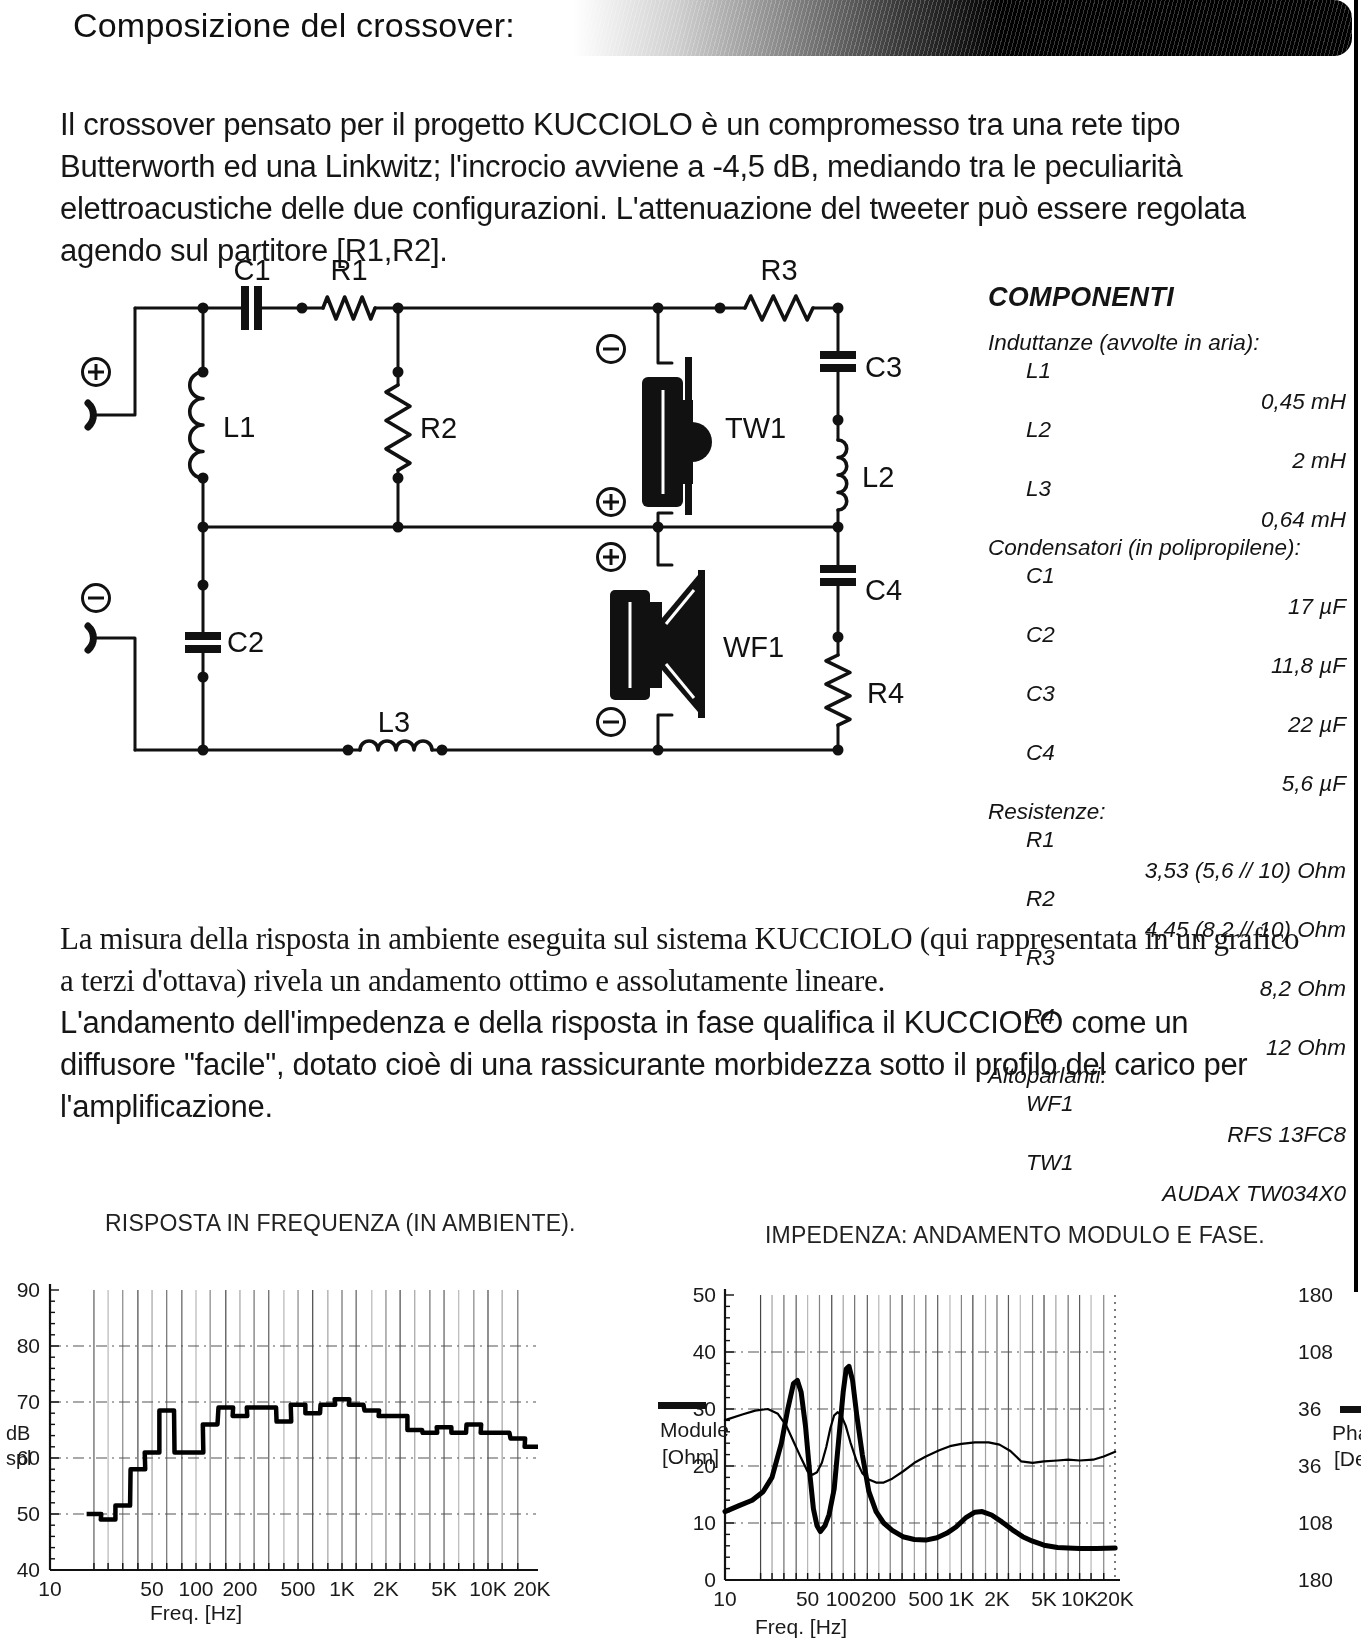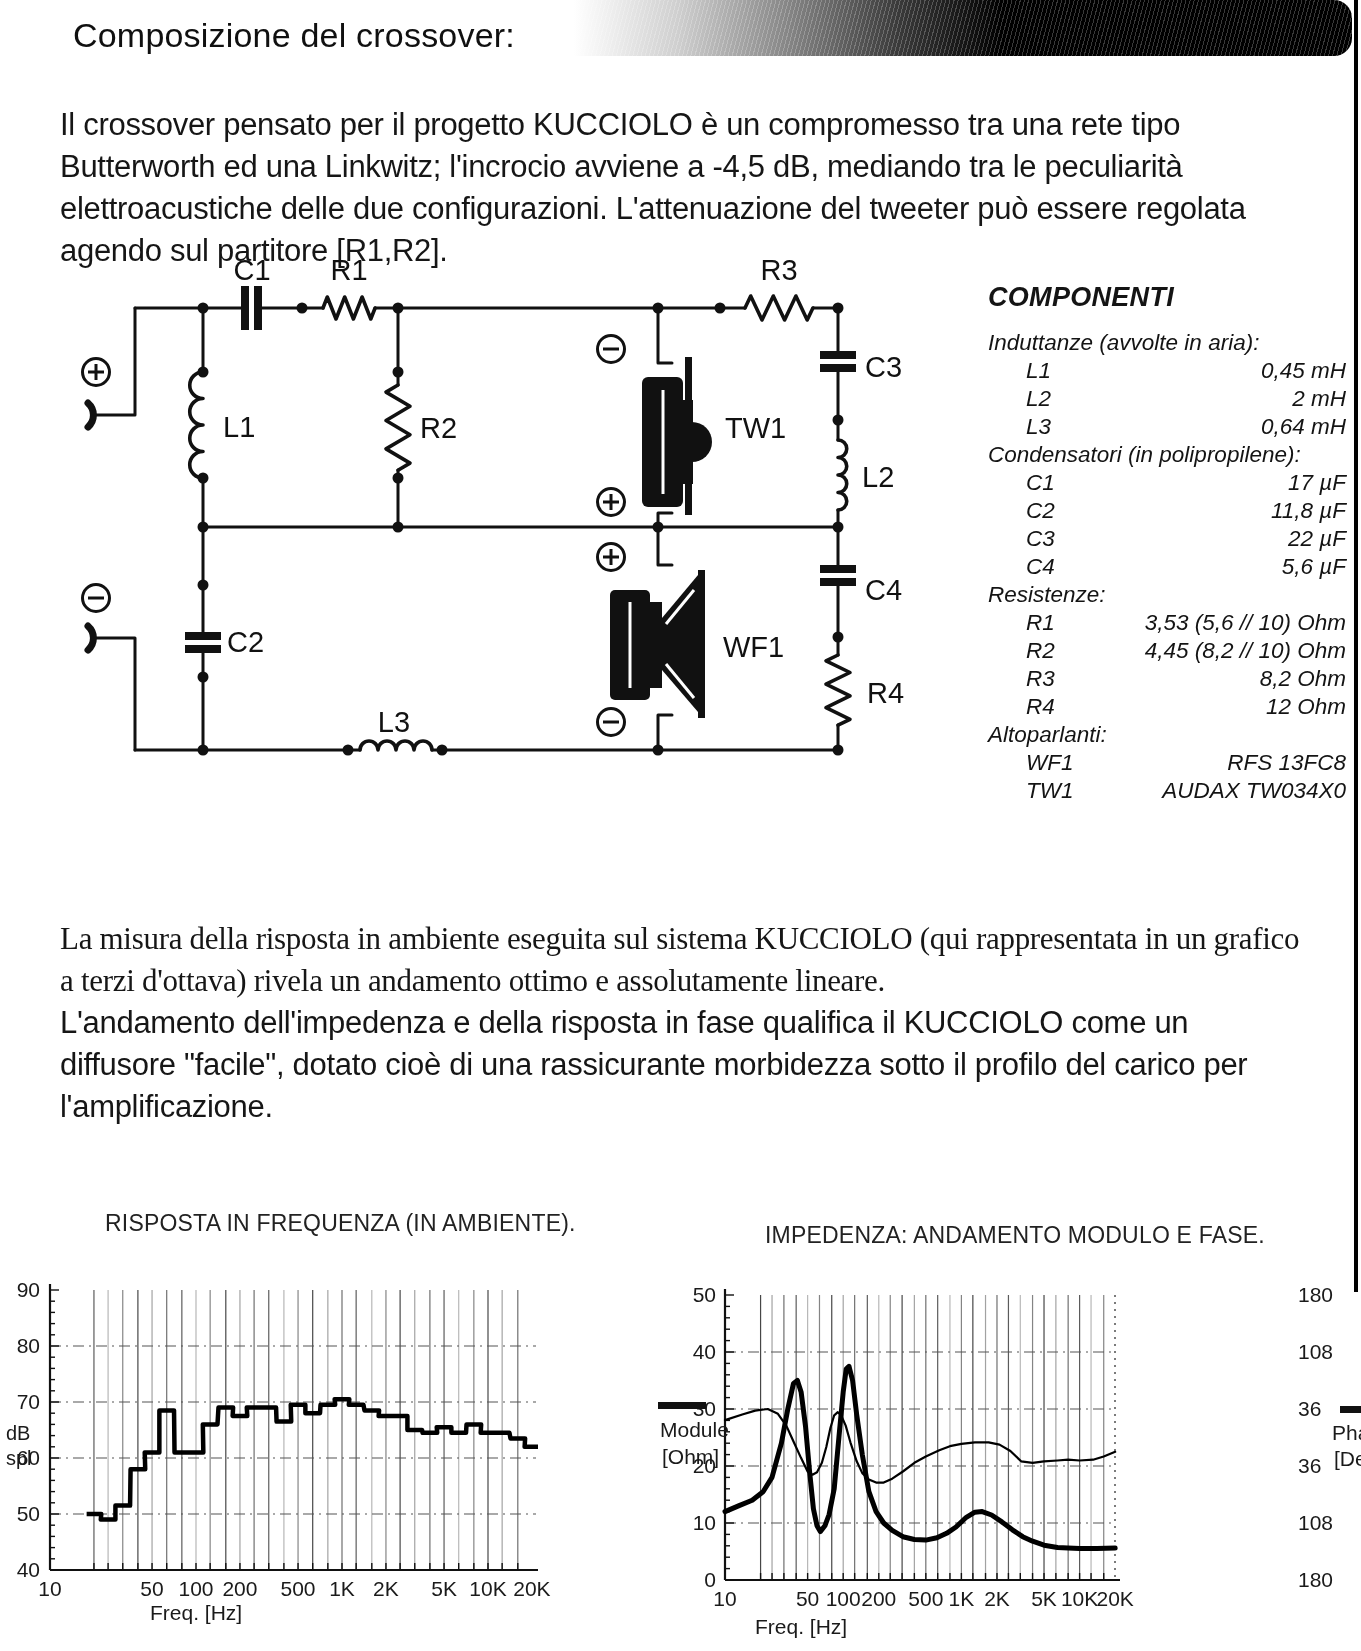--- a/index.html
+++ b/index.html
@@ -4,32 +4,32 @@
 <style>
   html,body{margin:0;padding:0;background:#e8e8e8;}
   .page{position:relative;width:1361px;height:1651px;background:#fff;overflow:hidden;
         font-family:"Liberation Sans",sans-serif;color:#141414;}
   .band{position:absolute;height:56px;border-radius:0 18px 18px 0;
         background-image:
           repeating-linear-gradient(105deg, rgba(255,255,255,.22) 0 1px, rgba(0,0,0,0) 1px 4px),
           linear-gradient(90deg,#fff 0%,#fff 40%,#cfcfcf 48%,#8a8a8a 56%,#3a3a3a 65%,#000 73%,#000 100%);}
   .band1{left:55px;top:0;width:1297px;}
   .band2{left:64px;top:853px;width:1293px;height:62px;}
-  .band-title{position:absolute;left:18px;top:16px;font-size:34px;letter-spacing:.2px;color:#101010;white-space:nowrap;}
+  .band-title{position:absolute;left:18px;top:6px;font-size:34px;letter-spacing:.2px;color:#101010;white-space:nowrap;}
   .band2 .band-title{top:12px;}
   .body-text{position:absolute;font-size:31px;line-height:42px;letter-spacing:-.3px;margin:0;color:#161616;}
   .p1{left:60px;top:104px;width:1240px;}
   .p2a{left:60px;top:918px;width:1250px;font-family:Liberation Serif, serif;}
   .p2b{left:60px;top:1002px;width:1250px;}
   .components{position:absolute;left:988px;top:282px;width:358px;font-style:italic;font-size:22.5px;}
   .c-title{font-weight:bold;font-size:27px;letter-spacing:.3px;margin-bottom:16px;}
   .c-header{line-height:28px;}
   .c-row{display:flex;justify-content:space-between;line-height:28px;}
   .c-name{padding-left:38px;}
-  .c-val{text-align:center;}
+  .c-val{text-align:center;margin-top:31px;}
   .chart-title{position:absolute;font-size:23px;letter-spacing:.2px;color:#222;}
   .t-left{left:105px;top:1210px;}
   .t-right{left:765px;top:1222px;}
   .chart{position:absolute;}
   .chart-left{left:0;top:1272px;}
   .chart-right{left:650px;top:1272px;}
   .schematic{position:absolute;left:60px;top:250px;}
   .edge-line{position:absolute;left:1354px;top:0;width:4px;height:1292px;background:#000;}
   svg text{font-family:"Liberation Sans",sans-serif;}
 </style>

